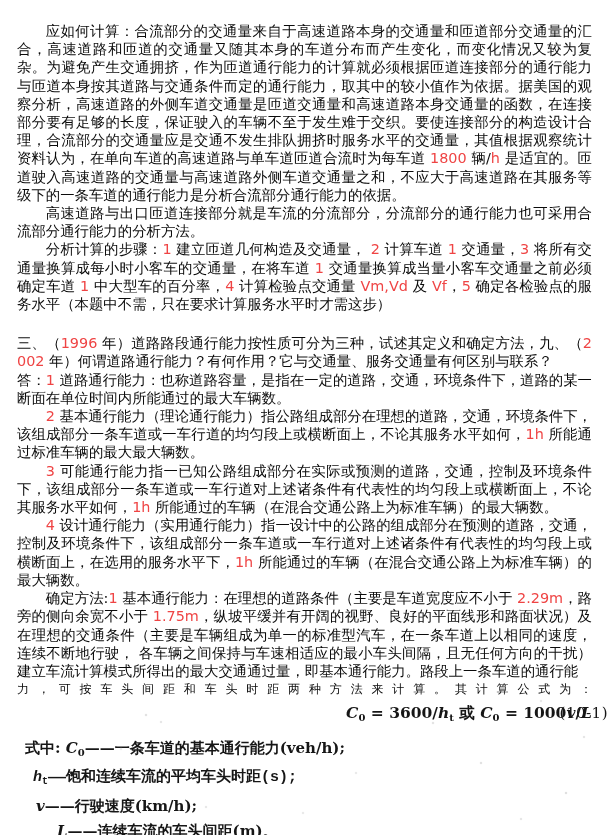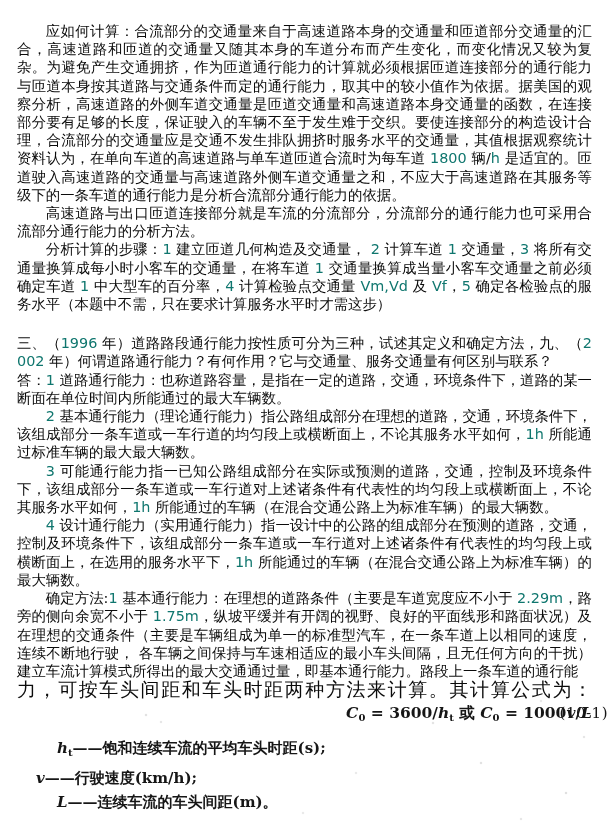--- a/index.html
+++ b/index.html
@@ -9,33 +9,33 @@
   }
   .page { position:relative; width:615px; height:835px; background:#fff; overflow:hidden; }
   .content { padding:22px 23px 0 17px; }
   .para {
     margin:0; font-size:14.4px; line-height:18.2px; color:#0b0b0b;
     text-align:justify; word-break:break-all;
   }
   .indent { text-indent:2em; }
   .gap { height:21px; }
   .spread-last {
-    font-size:19px; line-height:18.2px; color:#0b0b0b;
+    font-size:12px; line-height:18.2px; color:#0b0b0b;
     text-align:justify; text-align-last:justify;
   }
-  .lat { color:#0f766e; }
+  .lat { color:#ef4444; }
   .formula-block { position:relative; font-family:"DejaVu Serif","Liberation Serif",serif; color:#161616; margin-top:4px; }
   .eq-row { position:relative; text-align:right; font-size:15.5px; font-weight:600; line-height:21px; padding-left:14px; }
   .eq-row i, .where i { font-style:italic; }
   sub { font-size:10px; vertical-align:-3px; }
   .eq-no { position:absolute; right:-16px; top:1px; font-size:15px; font-weight:500; letter-spacing:0.5px; }
   .where { margin-top:8px; font-size:15px; font-weight:600; }
   .where-row { line-height:24.5px; white-space:nowrap; }
   .wr-0 { margin-left:8px; }
-  .wr-1 { margin-left:40px; }
+  .wr-1 { margin-left:16px;font-family:Liberation Mono, monospace; }
   .wr-2 { margin-left:19px; }
   .wr-3 { margin-left:40px; }
   .noise {
     position:absolute; left:0; top:0; width:2px; height:2px; background:transparent;
     box-shadow: 145px 714px 1px #dcdcdc, 160px 721px 1px #e2e2e2, 432px 722px 1px #dedede,
                 540px 700px 1px #e4e4e4, 480px 762px 1px #dcdcdc, 565px 792px 1px #d9d9d9,
                 302px 812px 1px #e5e5e5, 120px 748px 1px #e8e8e8, 583px 736px 1px #e1e1e1,
                 205px 806px 1px #e3e3e3, 355px 772px 1px #e6e6e6, 520px 818px 1px #e2e2e2;
   }
 </style>
@@ -58,20 +58,24 @@
     <p class="para indent"><span class="lat">4</span> 设计通行能力（实用通行能力）指一设计中的公路的组成部分在预测的道路，交通，控制及环境条件下，该组成部分一条车道或一车行道对上述诸条件有代表性的均匀段上或横断面上，在选用的服务水平下，<span class="lat">1h</span> 所能通过的车辆（在混合交通公路上为标准车辆）的最大辆数。</p>
     <p class="para indent">确定方法:<span class="lat">1</span> 基本通行能力：在理想的道路条件（主要是车道宽度应不小于 <span class="lat">2.29m</span>，路旁的侧向余宽不小于 <span class="lat">1.75m</span>，纵坡平缓并有开阔的视野、良好的平面线形和路面状况）及在理想的交通条件（主要是车辆组成为单一的标准型汽车，在一条车道上以相同的速度，连续不断地行驶， 各车辆之间保持与车速相适应的最小车头间隔，且无任何方向的干扰）建立车流计算模式所得出的最大交通通过量，即基本通行能力。路段上一条车道的通行能</p>
     <div class="spread-last">力，可按车头间距和车头时距两种方法来计算。其计算公式为：</div>
 
     <div class="formula-block">
       <div class="eq-row">
         <span><i>C</i><sub>0</sub> = 3600/<i>h</i><sub>t</sub> 或 <i>C</i><sub>0</sub> = 1000<i>v</i>/<i>L</i></span>
         <span class="eq-no">(10-1)</span>
       </div>
       <div class="where">
+        <div class="where-row wr-0">
+          <span>式中:</span>
+          <span><i>C</i><sub>0</sub></span><span>——一条车道的基本通行能力(veh/h);</span>
+        </div>
         <div class="where-row wr-1">
           <span><i>h</i><sub>t</sub></span><span>——饱和连续车流的平均车头时距(s);</span>
         </div>
         <div class="where-row wr-2">
           <span><i>v</i></span><span>——行驶速度(km/h);</span>
         </div>
         <div class="where-row wr-3">
           <span><i>L</i></span><span>——连续车流的车头间距(m)。</span>
         </div>
       </div>

